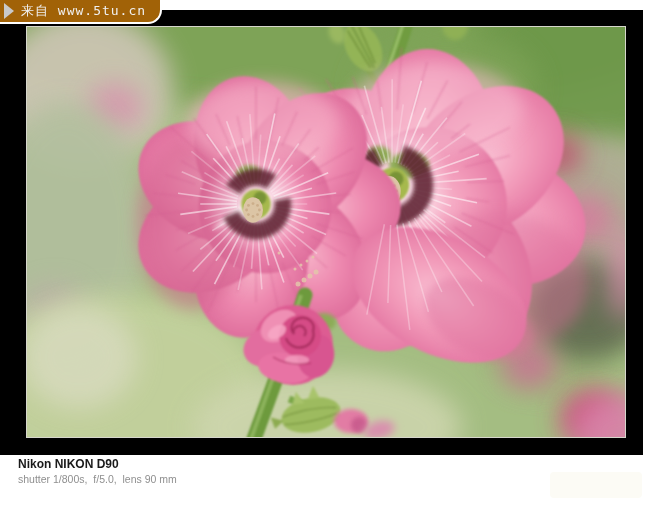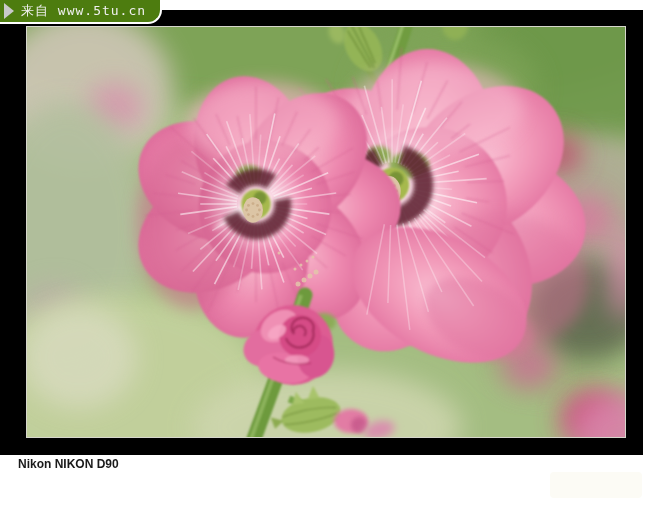--- a/index.html
+++ b/index.html
@@ -2,21 +2,21 @@
 <html><head>
 <meta charset="utf-8">
 <style>
   html,body{margin:0;padding:0;background:#ffffff;}
   .page{position:relative;width:650px;height:506px;background:#ffffff;overflow:hidden;
         font-family:"Liberation Sans", sans-serif;}
   .frame{position:absolute;left:0;top:10px;width:643px;height:445px;background:#000000;}
   .photo{position:absolute;left:26px;top:26px;width:598px;height:410px;
          border:1px solid #d6d6cc;background:#a4bd82;}
   .photo svg{display:block;width:598px;height:410px;}
-  .watermark{position:absolute;left:0;top:0;height:22px;background:#4d7c0f;
+  .watermark{position:absolute;left:0;top:0;height:22px;background:#a16207;
              border-right:2px solid #ffffff;border-bottom:2px solid #ffffff;
              border-radius:0 0 14px 0;display:flex;align-items:center;gap:7px;
              padding:0 14px 0 4px;z-index:5;}
   .watermark .tri{width:0;height:0;border-top:8px solid transparent;
                   border-bottom:8px solid transparent;border-left:10px solid #c9c9c9;}
   .watermark .wm-text{color:#f0f0f0;font-family:"DejaVu Sans Mono", monospace;
                       font-size:13px;letter-spacing:1px;white-space:pre;}
   .caption{position:absolute;left:18px;top:457px;}
   .cap-camera{font-size:12px;font-weight:bold;color:#1a1a1a;line-height:15px;white-space:pre;}
   .cap-line{font-size:10.5px;color:#8f8f8f;line-height:14px;white-space:pre;}
@@ -366,15 +366,16 @@
 
   <div class="watermark">
     <span class="tri"></span>
     <span class="wm-text">来自 www.5tu.cn</span>
   </div>
 
   <div class="ghost-wm"></div>
 
   <div class="caption">
     <div class="cap-camera">Nikon NIKON D90</div>
+    <div class="cap-line">shutter 1/800s,  f/5.0,  lens 90 mm</div>
   </div>
 
 </div>
 
 </body></html>

